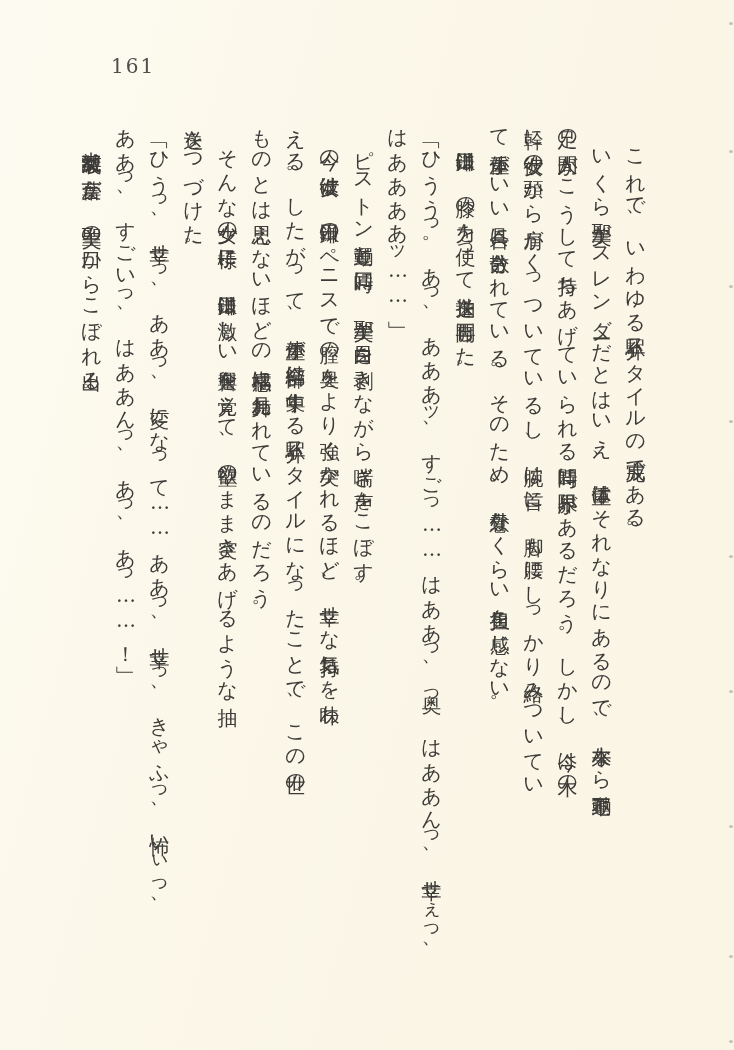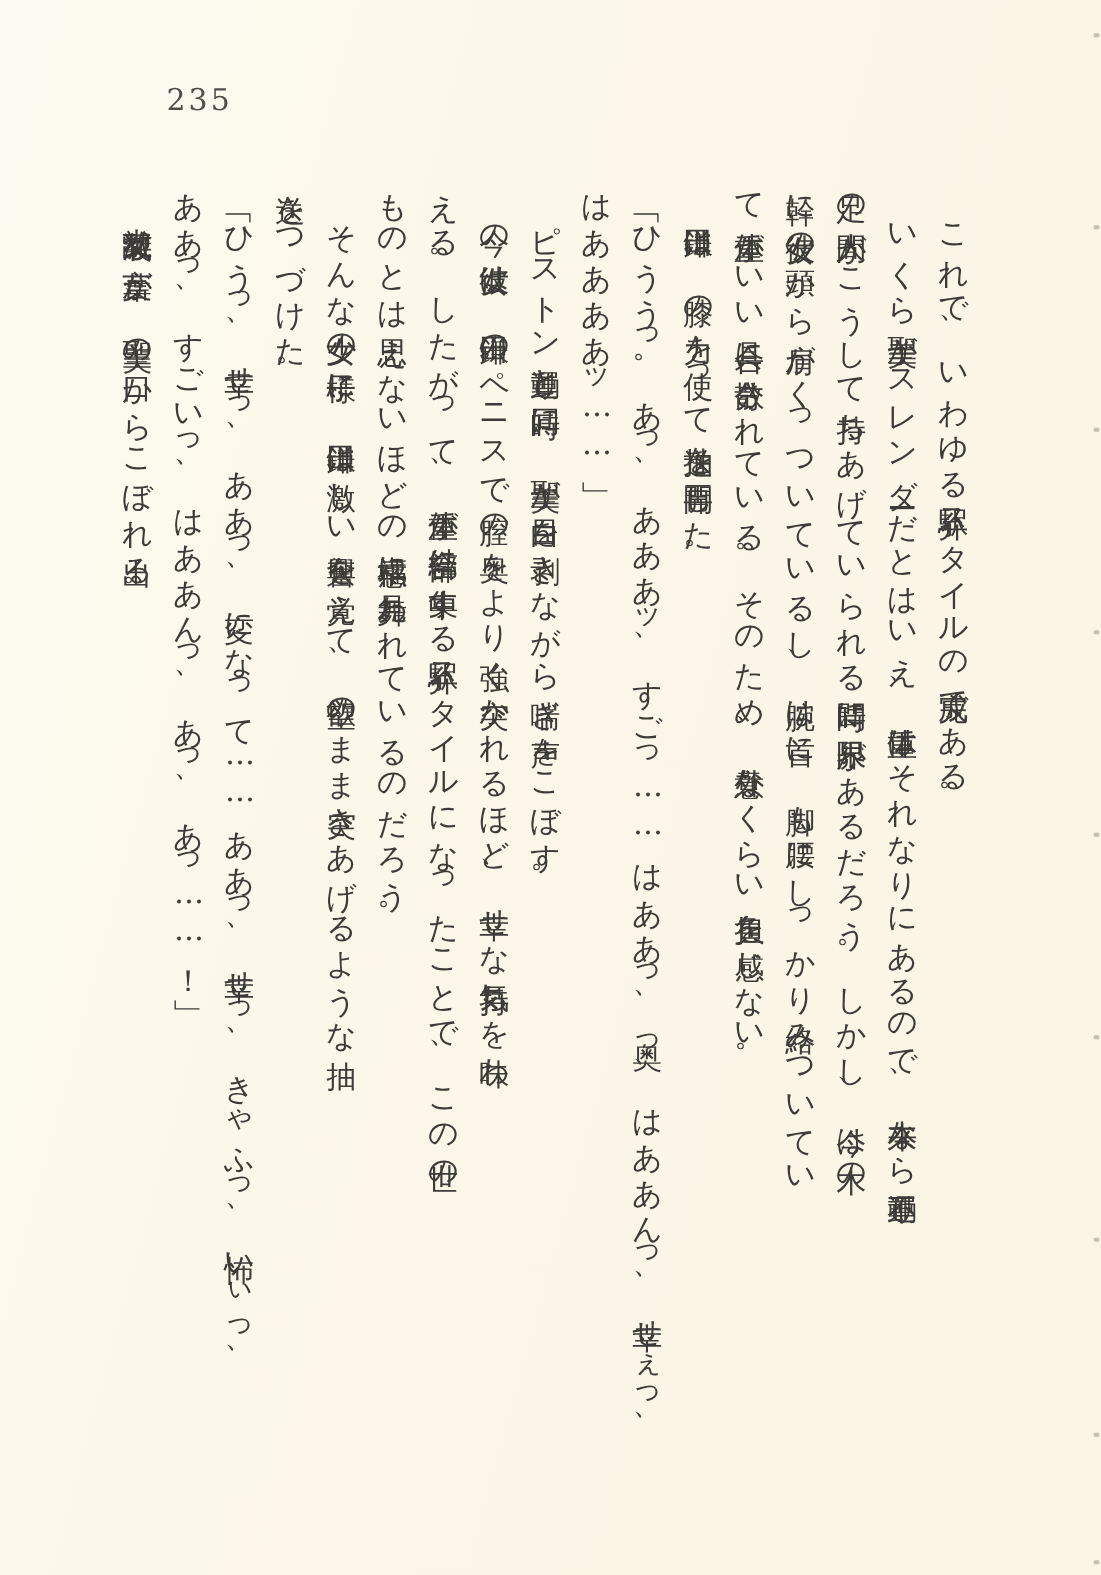--- a/index.html
+++ b/index.html
@@ -56,21 +56,21 @@
     height: 3px;
     border-radius: 50%;
     background: #a9a496;
     opacity: 0.65;
   }
 </style>
 </head>
 <body>
 
 <div class="page">
-  <div class="page-number">235</div>
+  <div class="page-number">161</div>
 
   <div class="text-block">
       <div class="line indent">これで、いわゆる駅弁スタイルの完成である。</div>
       <div class="line indent">いくら聖美がスレンダーだとはいえ、体重はそれなりにあるので、本来なら運動不</div>
       <div class="line">足の人間がこうして持ちあげていられる時間に限界があるだろう。しかし、今は木の</div>
       <div class="line">幹に彼女の頭から肩がくっついているし、腕は首に、脚も腰にしっかり絡みついてい</div>
       <div class="line">て体重がいい具合に分散されている。そのため、意外なくらい負担を感じない。</div>
       <div class="line indent">鎌田は、膝の力を使って抽送を再開した。</div>
       <div class="line indent">「ひううっ。あっ、あああッ、すごっ……はああっ、奥っ、はああんっ、幸せぇっ、</div>
       <div class="line">はああああッ……」</div>

